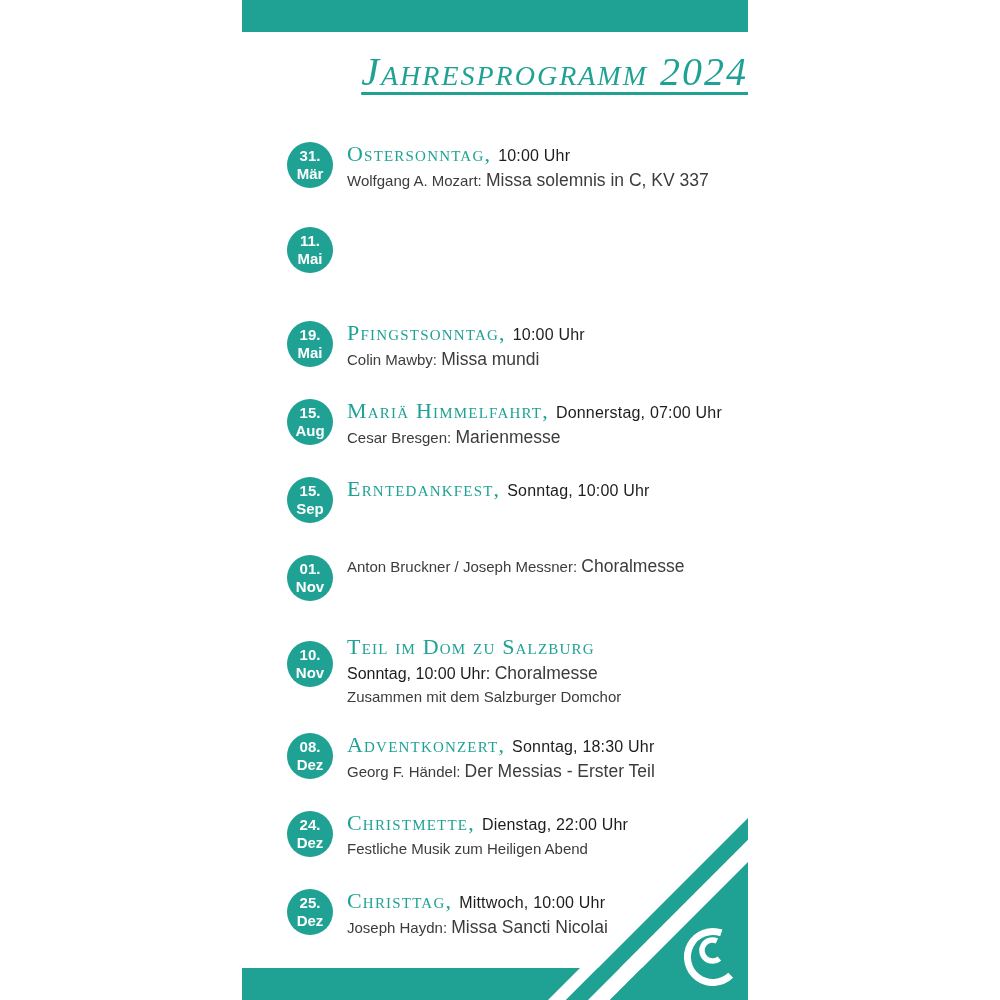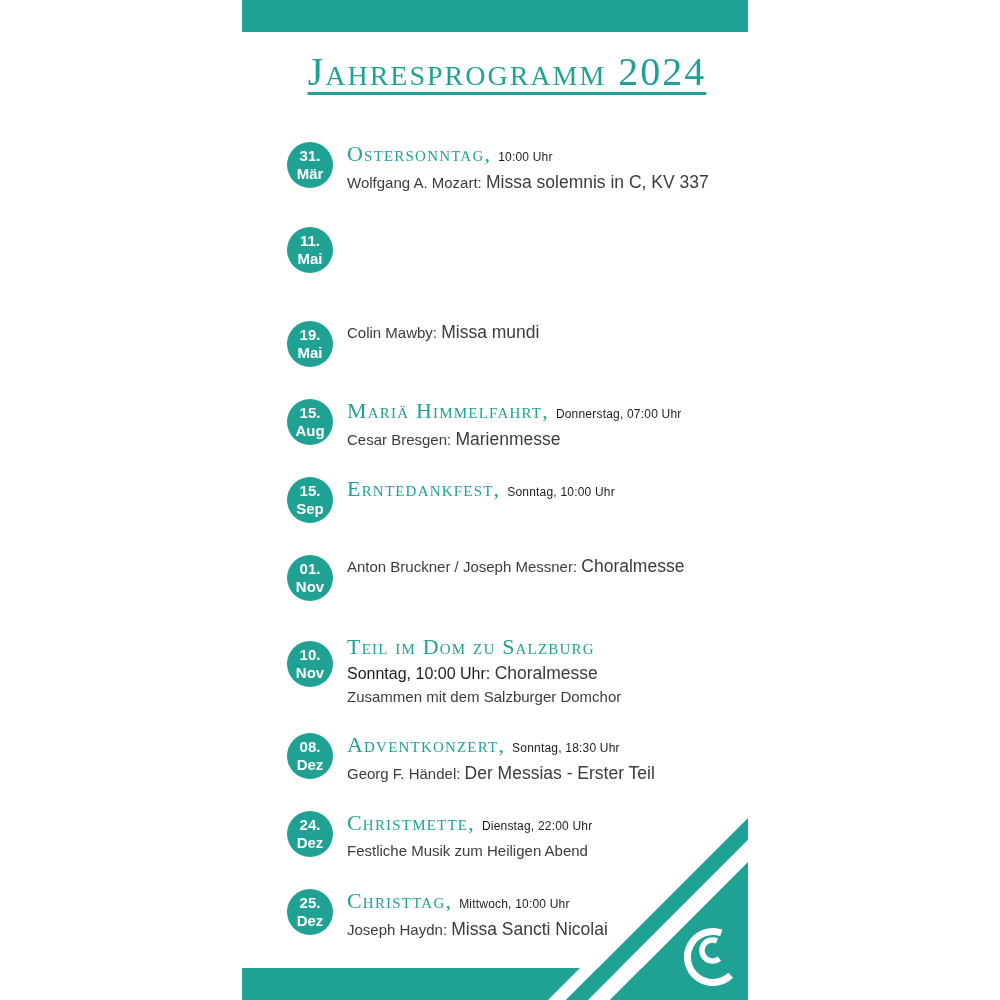--- a/index.html
+++ b/index.html
@@ -1,36 +1,36 @@
 <!DOCTYPE html>
 <html><head>
 <meta charset="utf-8">
 <style>
   html,body{margin:0;padding:0;background:#ffffff;width:1000px;height:1000px;
     font-family:"Liberation Sans",sans-serif;}
   .canvas{position:relative;width:1000px;height:1000px;background:#ffffff;overflow:hidden;}
   .page{position:absolute;left:242px;top:0;width:506px;height:1000px;background:#ffffff;}
   .topbar{position:absolute;left:0;top:0;width:506px;height:32px;background:#1FA294;}
-  .main-title{position:absolute;left:12px;top:48px;width:506px;text-align:center;}
+  .main-title{position:absolute;left:0;top:48px;width:506px;text-align:right;font-style:italic;}
   .main-title span{
     font-family:"Liberation Serif",serif;font-variant:small-caps;
     font-size:40px;letter-spacing:2px;color:#1FA294;font-weight:normal;
     text-decoration:underline;text-decoration-thickness:3px;text-underline-offset:7px;
     text-decoration-color:#1FA294;}
   .events{position:absolute;left:0;top:0;width:506px;height:1000px;}
   .event-row{position:absolute;left:45px;width:440px;}
   .badge{position:absolute;left:0;top:1px;width:46px;height:46px;border-radius:50%;
     background:#1FA294;color:#ffffff;display:flex;flex-direction:column;
     align-items:center;justify-content:center;font-weight:bold;font-size:15px;line-height:18px;}
   .badge.nudge{top:7px;}
   .event-text{margin-left:60px;width:382px;}
   .event-title-line{line-height:25px;}
   .event-title{font-family:"Liberation Serif",serif;font-variant:small-caps;
     font-size:22px;letter-spacing:1.2px;color:#1FA294;}
-  .event-suffix{font-size:12px;color:#1d1d1b;margin-left:7px;letter-spacing:0.2px;}
+  .event-suffix{font-size:16px;color:#1d1d1b;margin-left:7px;letter-spacing:0.2px;}
   .detail-line{line-height:22px;margin-top:1px;color:#3c3c3c;}
   .seg-name{font-size:15px;color:#3c3c3c;}
   .seg-work{font-size:17.5px;color:#3c3c3c;}
   .seg-time{font-size:16px;color:#1d1d1b;}
   .corner-svg{position:absolute;left:0;top:760px;width:506px;height:240px;}
 </style>
 </head>
 <body>
 
 <div class="canvas">
@@ -62,20 +62,23 @@
       <span>Mai</span>
     </div>
   </div>
 
   <div class="event-row" style="top: 320px;">
     <div class="badge">
       <span>19.</span>
       <span>Mai</span>
     </div>
     <div class="event-text">
+      <div class="event-title-line">
+        <span class="event-title">Pfingstsonntag,</span><span class="event-suffix">10:00 Uhr</span>
+      </div>
     <div class="detail-line"><span class="seg-name">Colin Mawby: </span><span class="seg-work">Missa mundi</span></div>
           </div>
   </div>
 
   <div class="event-row" style="top: 398px;">
     <div class="badge">
       <span>15.</span>
       <span>Aug</span>
     </div>
     <div class="event-text">

